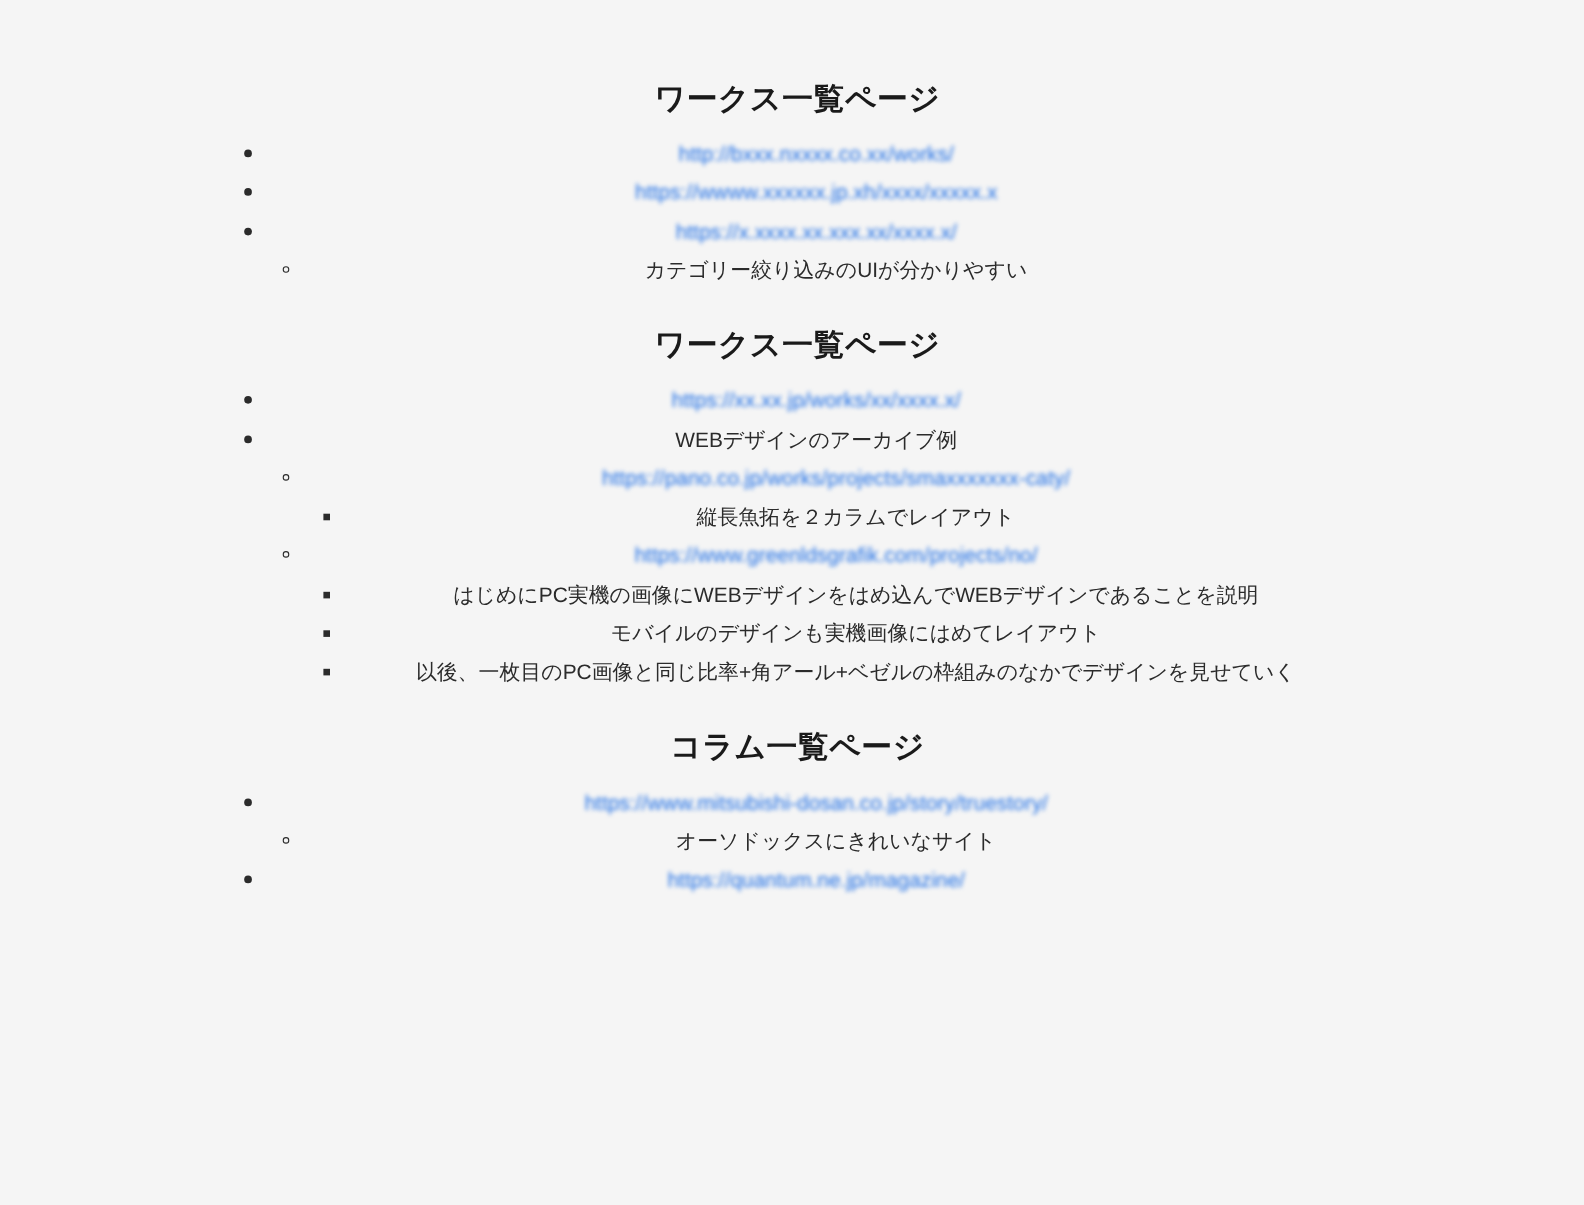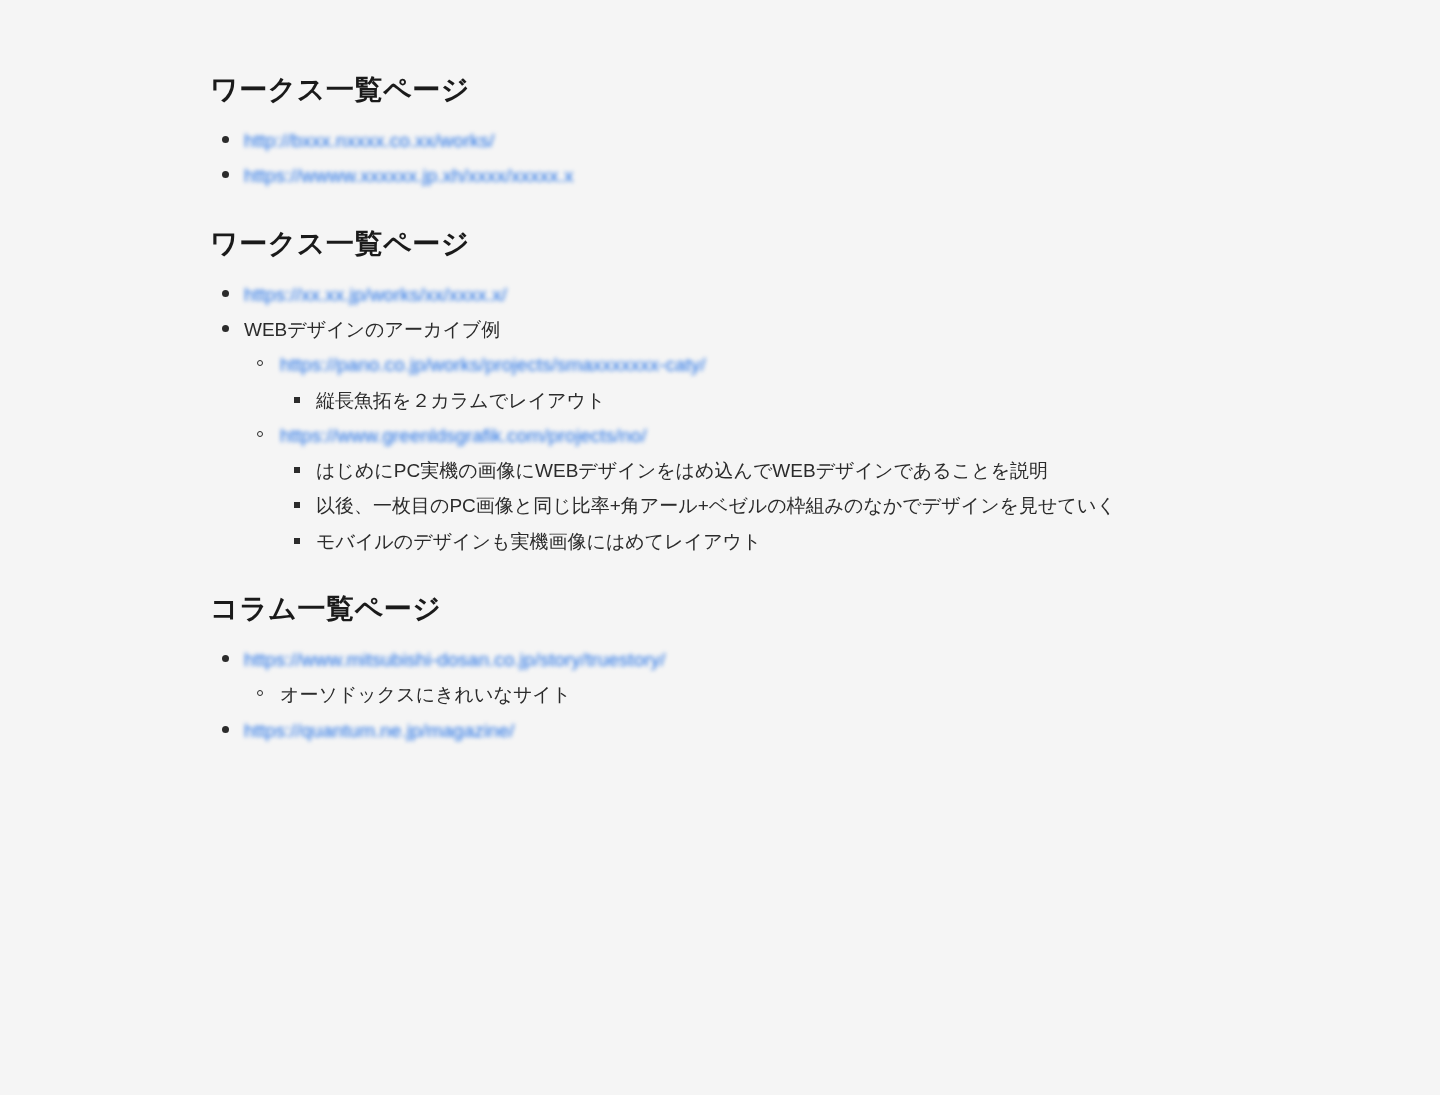--- a/index.html
+++ b/index.html
@@ -13,20 +13,21 @@
     font-family: "Liberation Sans", "DejaVu Sans", sans-serif;
     color: #24292e;
     overflow: hidden;
   }
   .page {
     width: 1440px;
     height: 1012px;
     background: #f5f5f5;
     box-sizing: border-box;
     padding: 70px 200px 0 210px;
+    text-align: center;
   }
   h2.section-title {
     font-size: 28px;
     font-weight: bold;
     letter-spacing: 0.5px;
     margin: 0 0 14px 0;
     color: #1a1a1a;
     line-height: 1.4;
   }
   .section + .section {
@@ -118,20 +119,32 @@
           <a class="link redacted" href="#">http://bxxx.nxxxx.co.xx/works/</a>
         </span>
       </li>
       <li>
         <span class="row">
           <a class="link redacted" href="#">https://wwww.xxxxxx.jp.xh/xxxx/xxxxx.x</a>
         </span>
         <ul class="lvl2">
         </ul>
       </li>
+      <li>
+        <span class="row">
+          <a class="link redacted" href="#">https://x.xxxx.xx.xxx.xx/xxxx.x/</a>
+        </span>
+        <ul class="lvl2">
+          <li>
+            <span class="row">
+              <span class="text">カテゴリー絞り込みのUIが分かりやすい</span>
+            </span>
+          </li>
+        </ul>
+      </li>
     </ul>
   </div>
 
   <div class="section">
     <h2 class="section-title">ワークス一覧ページ</h2>
     <ul class="lvl1">
       <li>
         <span class="row">
           <a class="link redacted" href="#">https://xx.xx.jp/works/xx/xxxx.x/</a>
         </span>
@@ -158,26 +171,26 @@
               <a class="link redacted" href="#">https://www.greenldsgrafik.com/projects/no/</a>
             </span>
             <ul class="lvl3">
               <li>
                 <span class="row">
                   <span class="text">はじめにPC実機の画像にWEBデザインをはめ込んでWEBデザインであることを説明</span>
                 </span>
               </li>
               <li>
                 <span class="row">
+                  <span class="text">モバイルのデザインも実機画像にはめてレイアウト</span>
+                </span>
+              </li>
+              <li>
+                <span class="row">
                   <span class="text">以後、一枚目のPC画像と同じ比率+角アール+ベゼルの枠組みのなかでデザインを見せていく</span>
-                </span>
-              </li>
-              <li>
-                <span class="row">
-                  <span class="text">モバイルのデザインも実機画像にはめてレイアウト</span>
                 </span>
               </li>
             </ul>
           </li>
         </ul>
       </li>
     </ul>
   </div>
 
   <div class="section">

